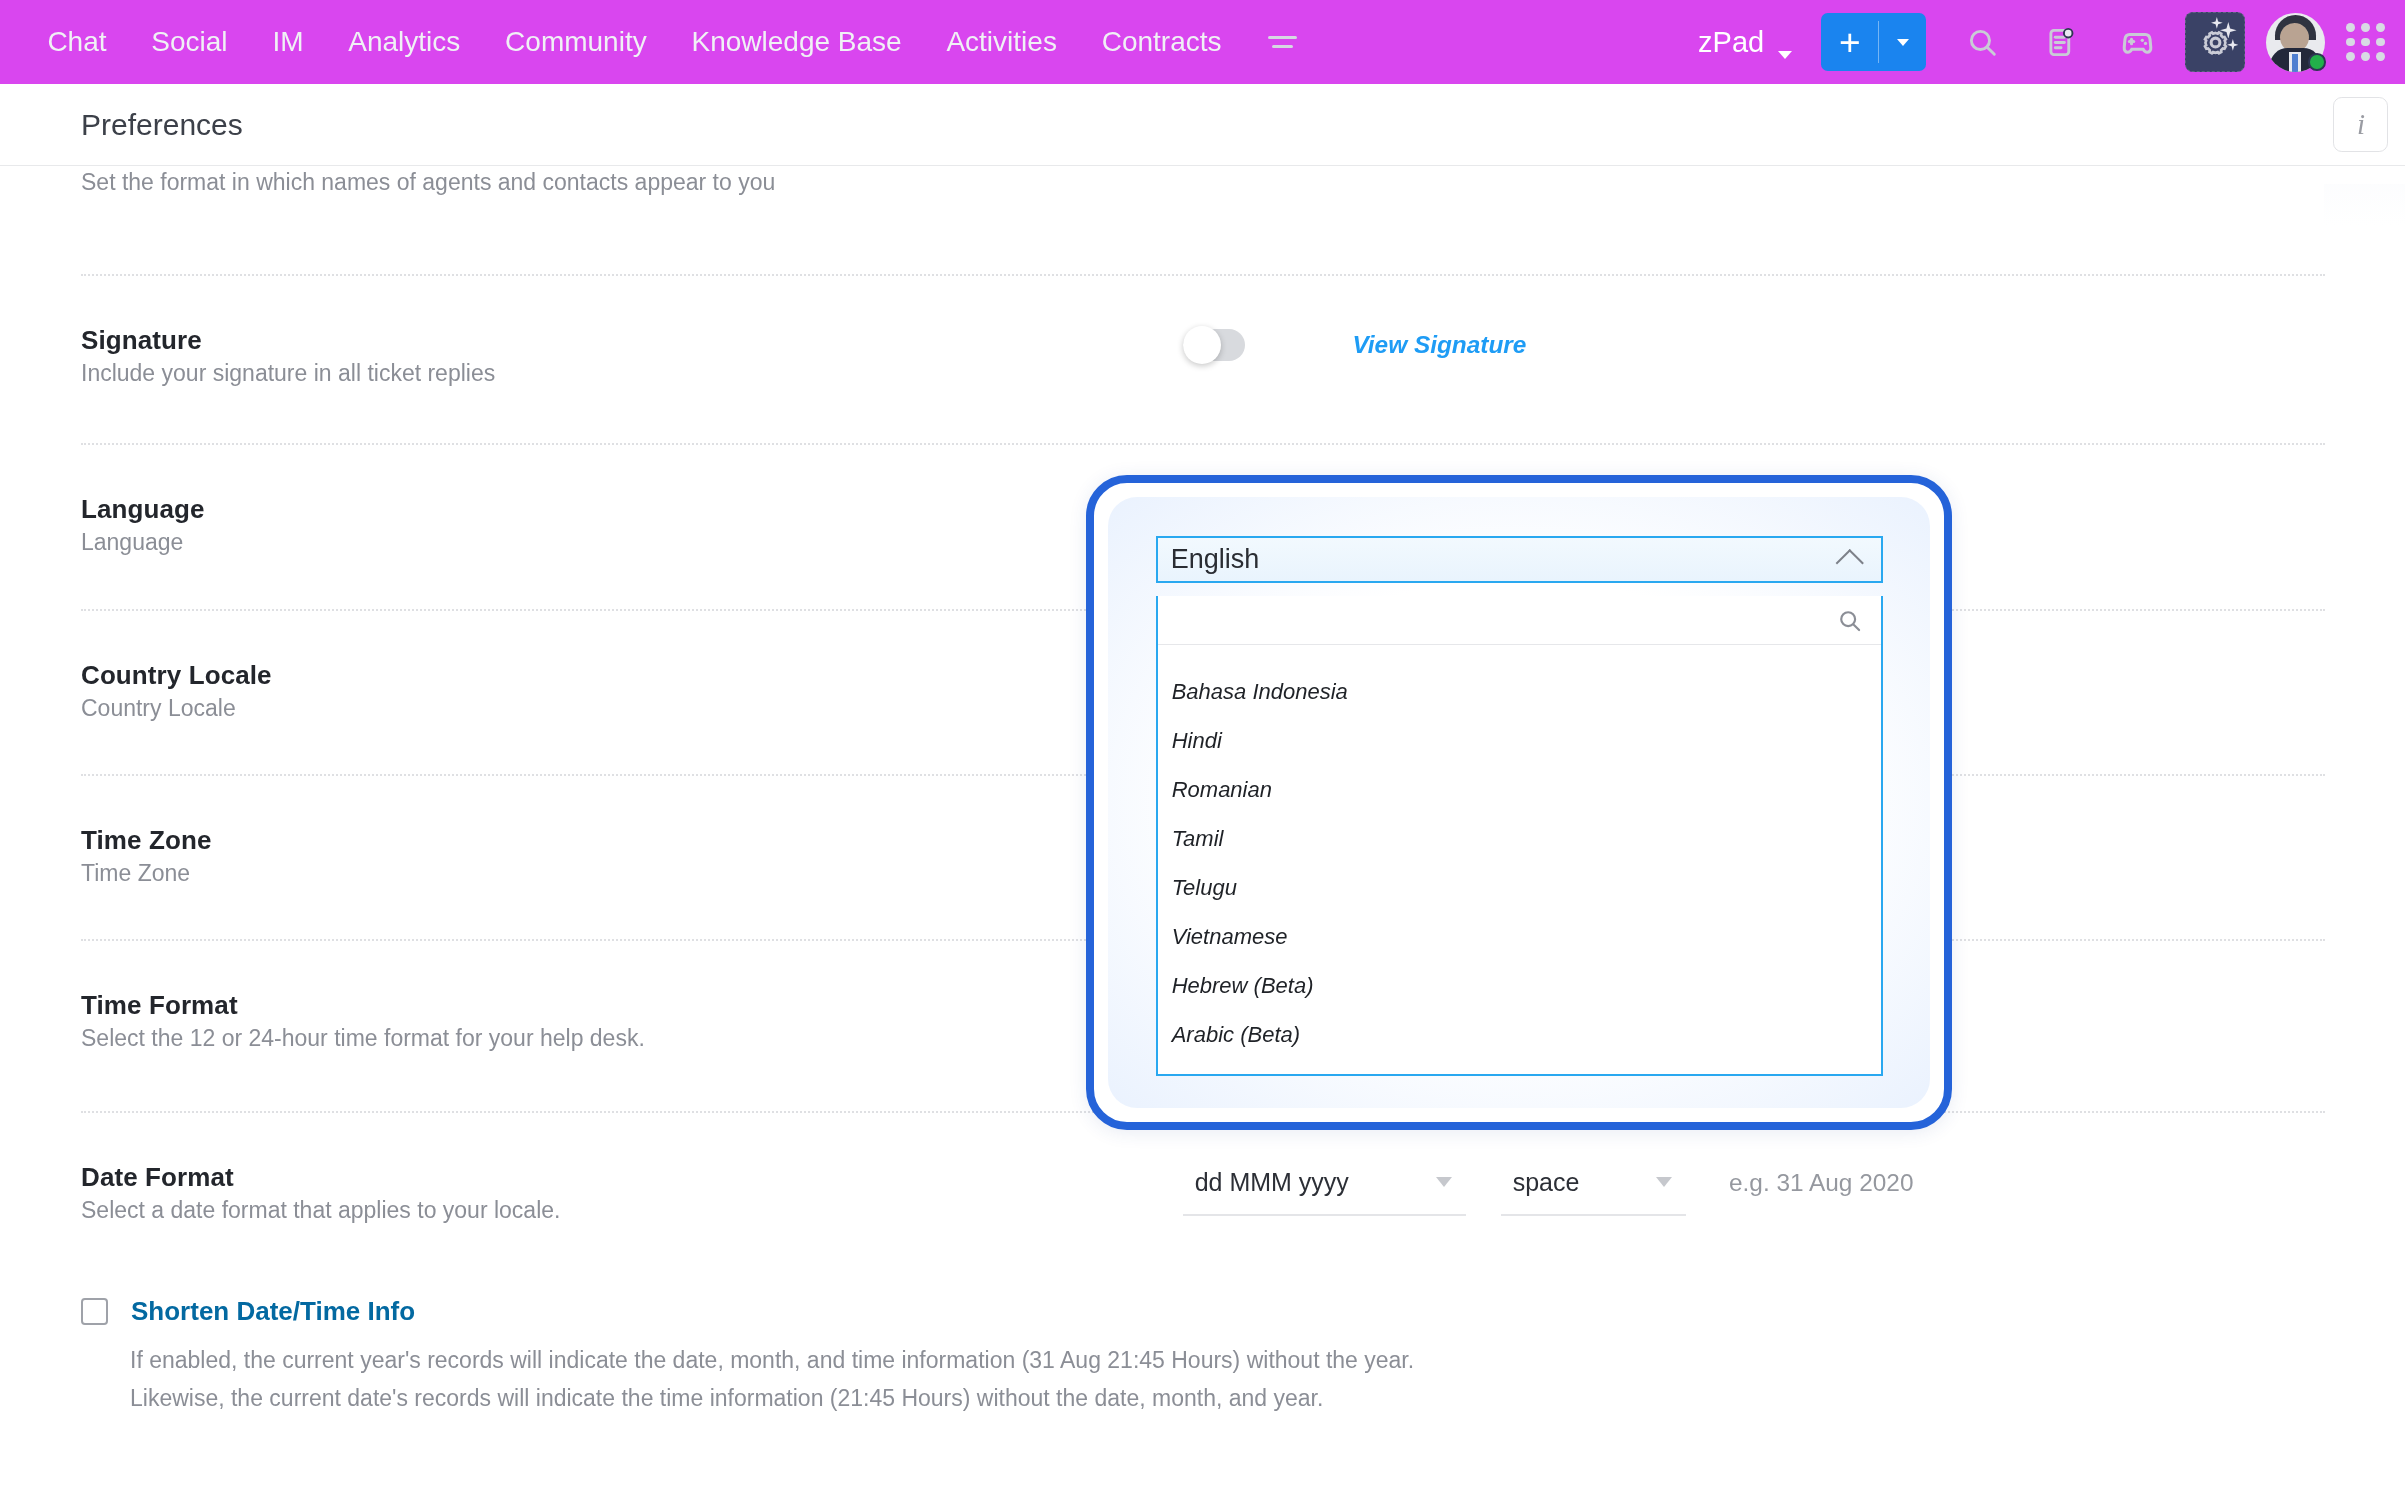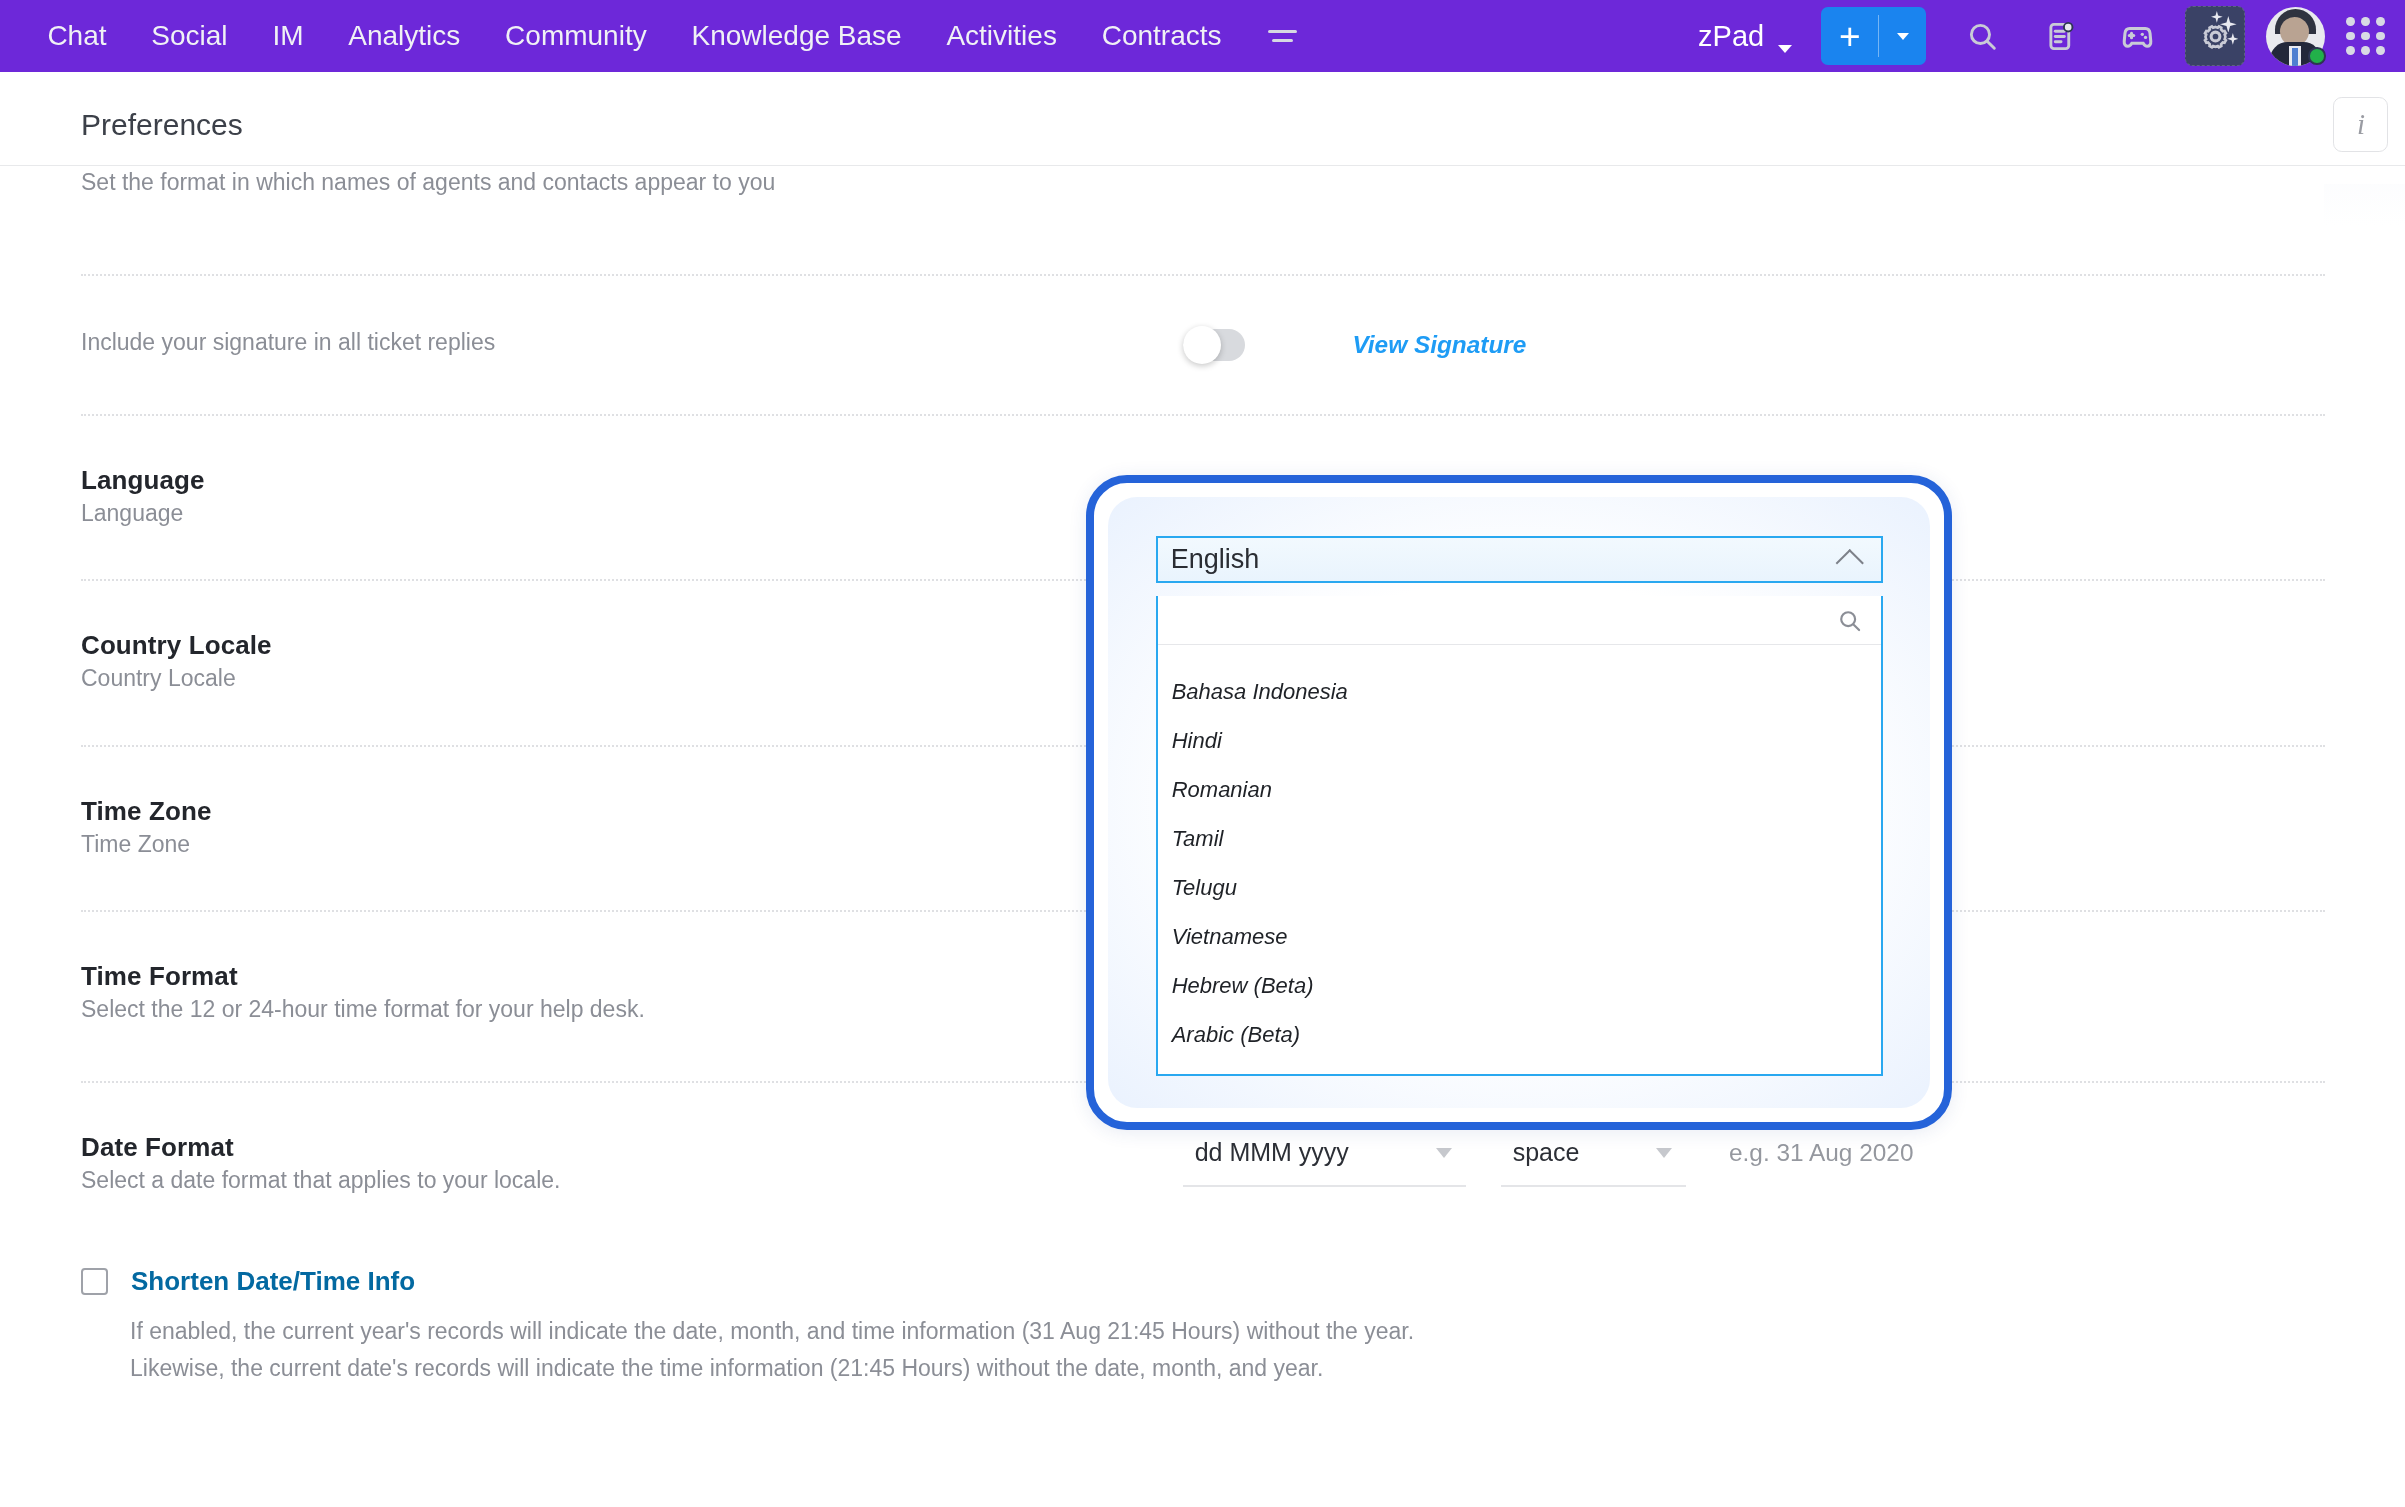--- a/index.html
+++ b/index.html
@@ -11,22 +11,22 @@
     overflow: hidden;
     background: #ffffff;
     font-family: "Liberation Sans", sans-serif;
   }
 
   
   .topnav {
     position: absolute;
     top: 0; left: 0;
     width: 2406px;
-    height: 72px;
-    background: #6d28d9;
+    height: 84px;
+    background: #d946ef;
     display: flex;
     align-items: center;
     z-index: 50;
   }
   .nav-tabs {
     display: flex;
     align-items: center;
     height: 84px;
     margin-left: 25px;
   }
@@ -517,20 +517,21 @@
     <div class="row-right">
       <div class="faint-chip"></div>
     </div>
   </div>
 
   <div style="height:49px"></div>
   <div class="divider"></div>
 
   <div class="row" style="padding-top:49px; padding-bottom:53px;">
     <div class="row-left">
+      <div class="ttl">Signature</div>
       <div class="sub">Include your signature in all ticket replies</div>
     </div>
     <div class="row-right">
       <div style="padding-top:3.9px;">
         <div class="toggle">
           <div class="knob"></div>
         </div>
         <span class="view-sig">View Signature</span>
       </div>
     </div>

